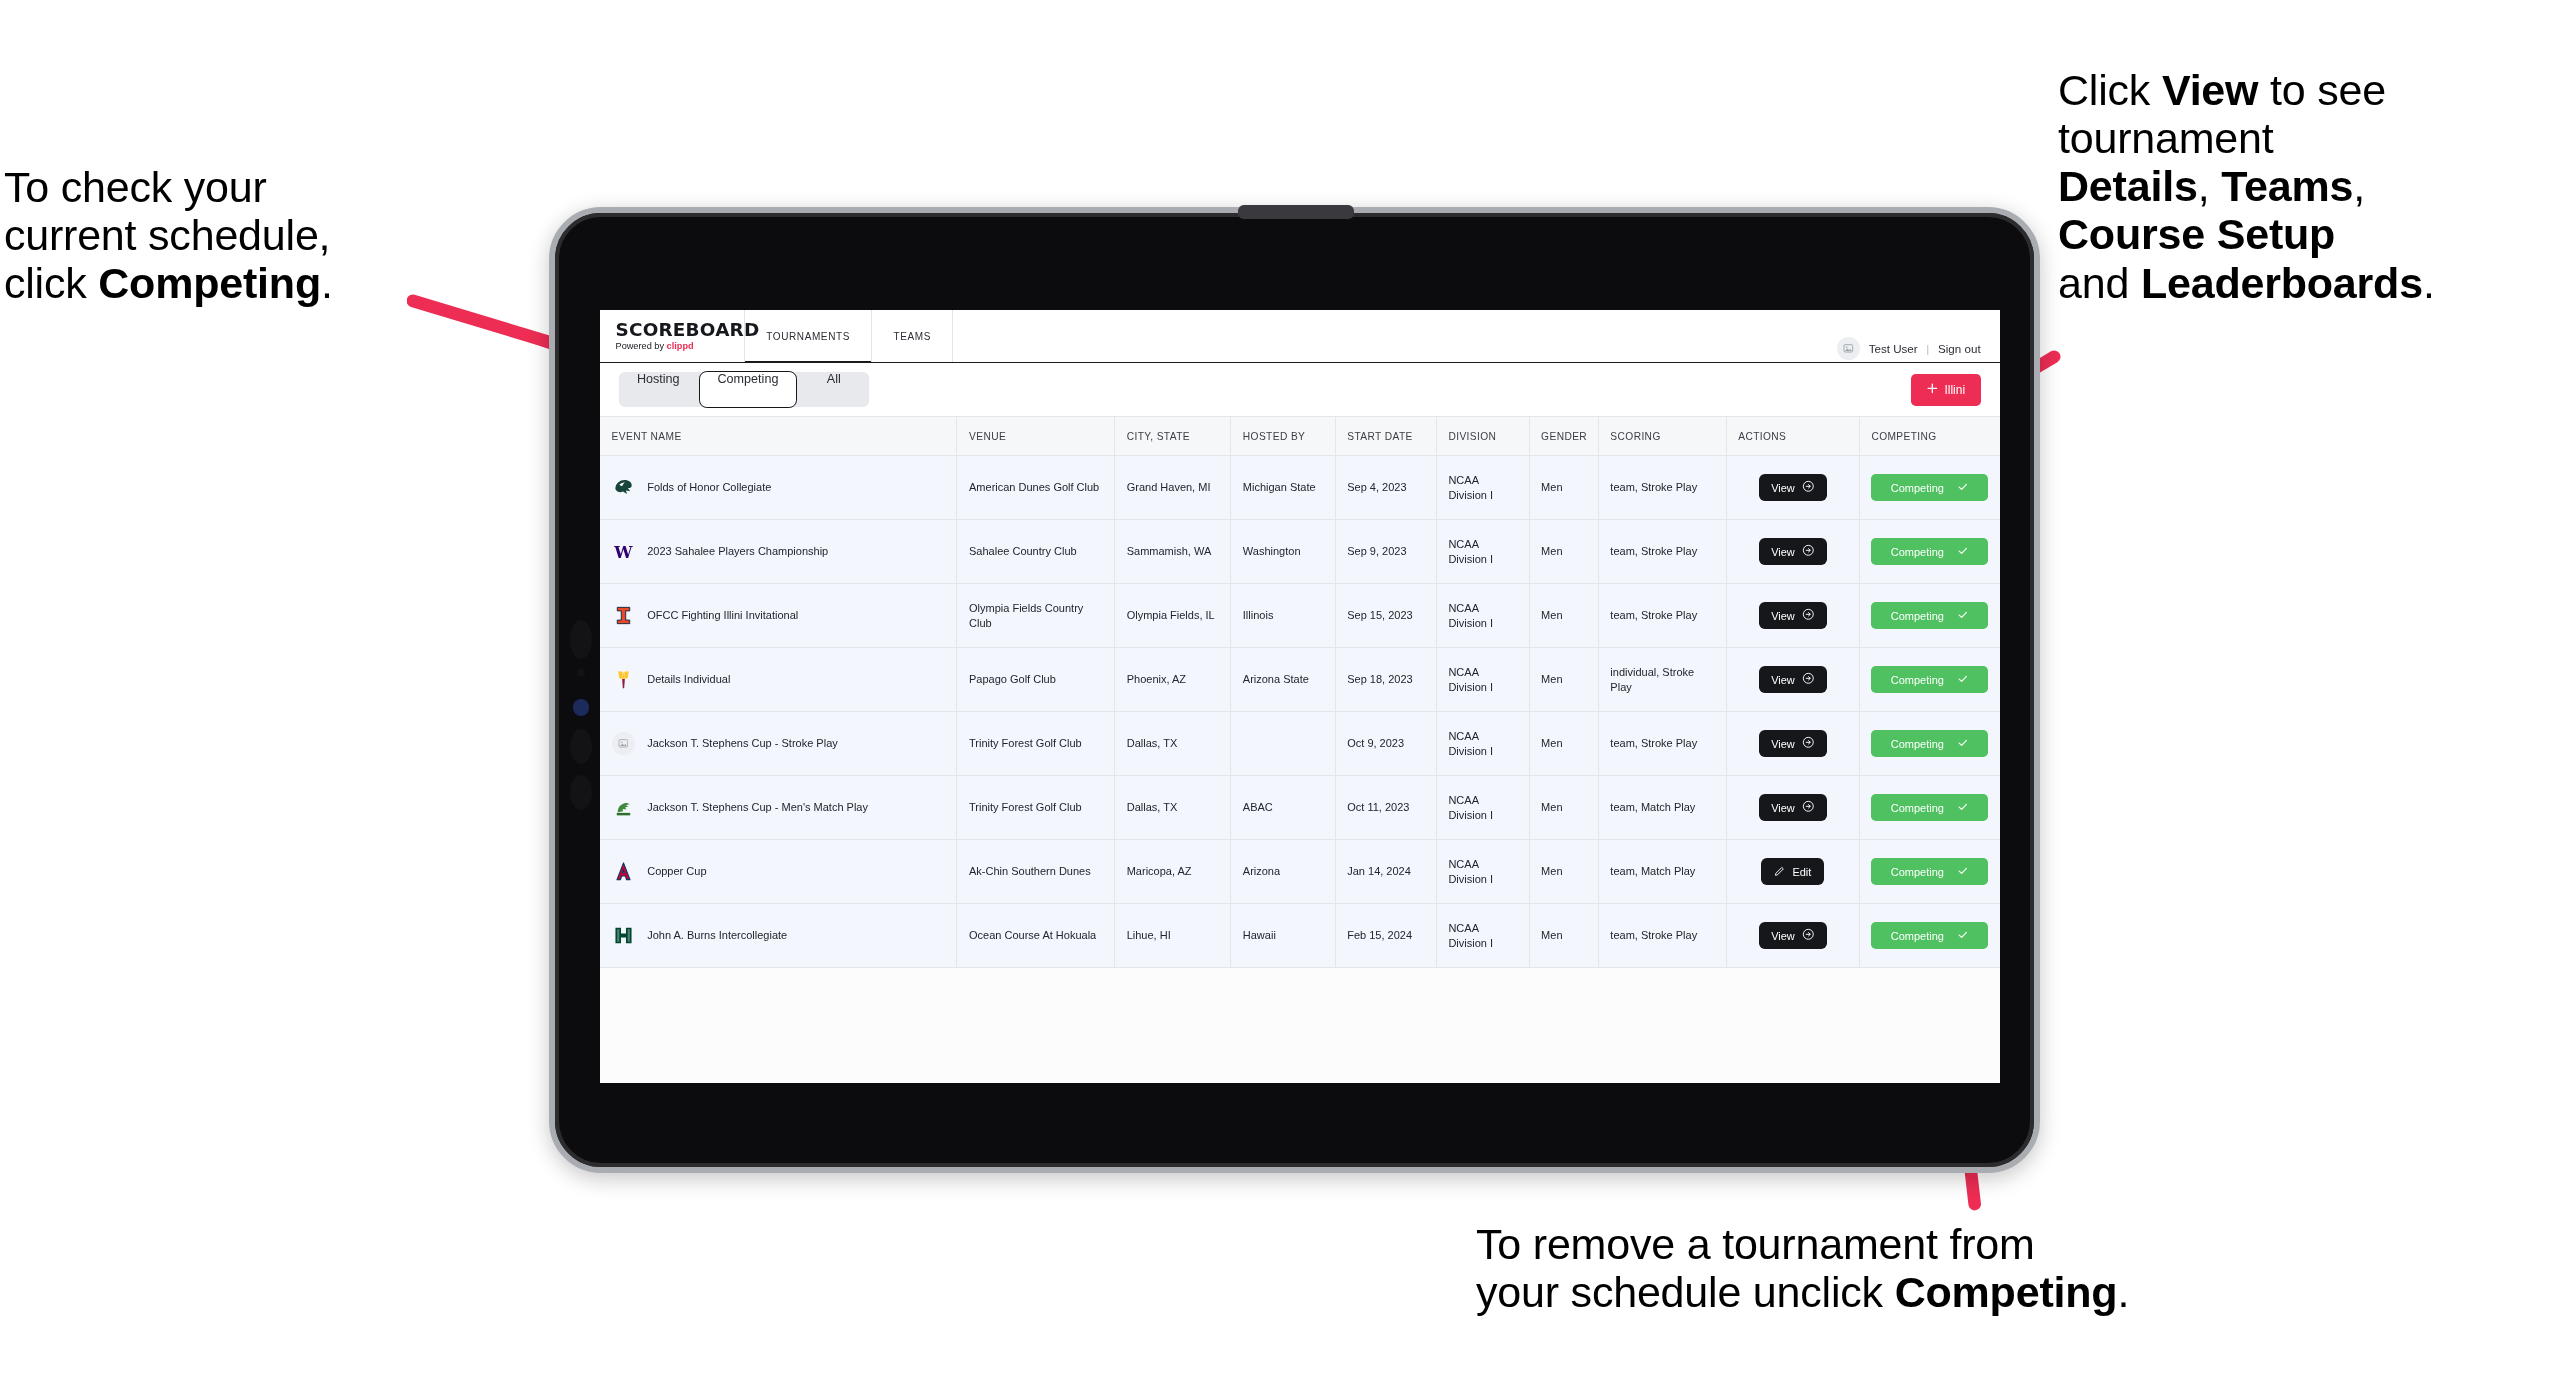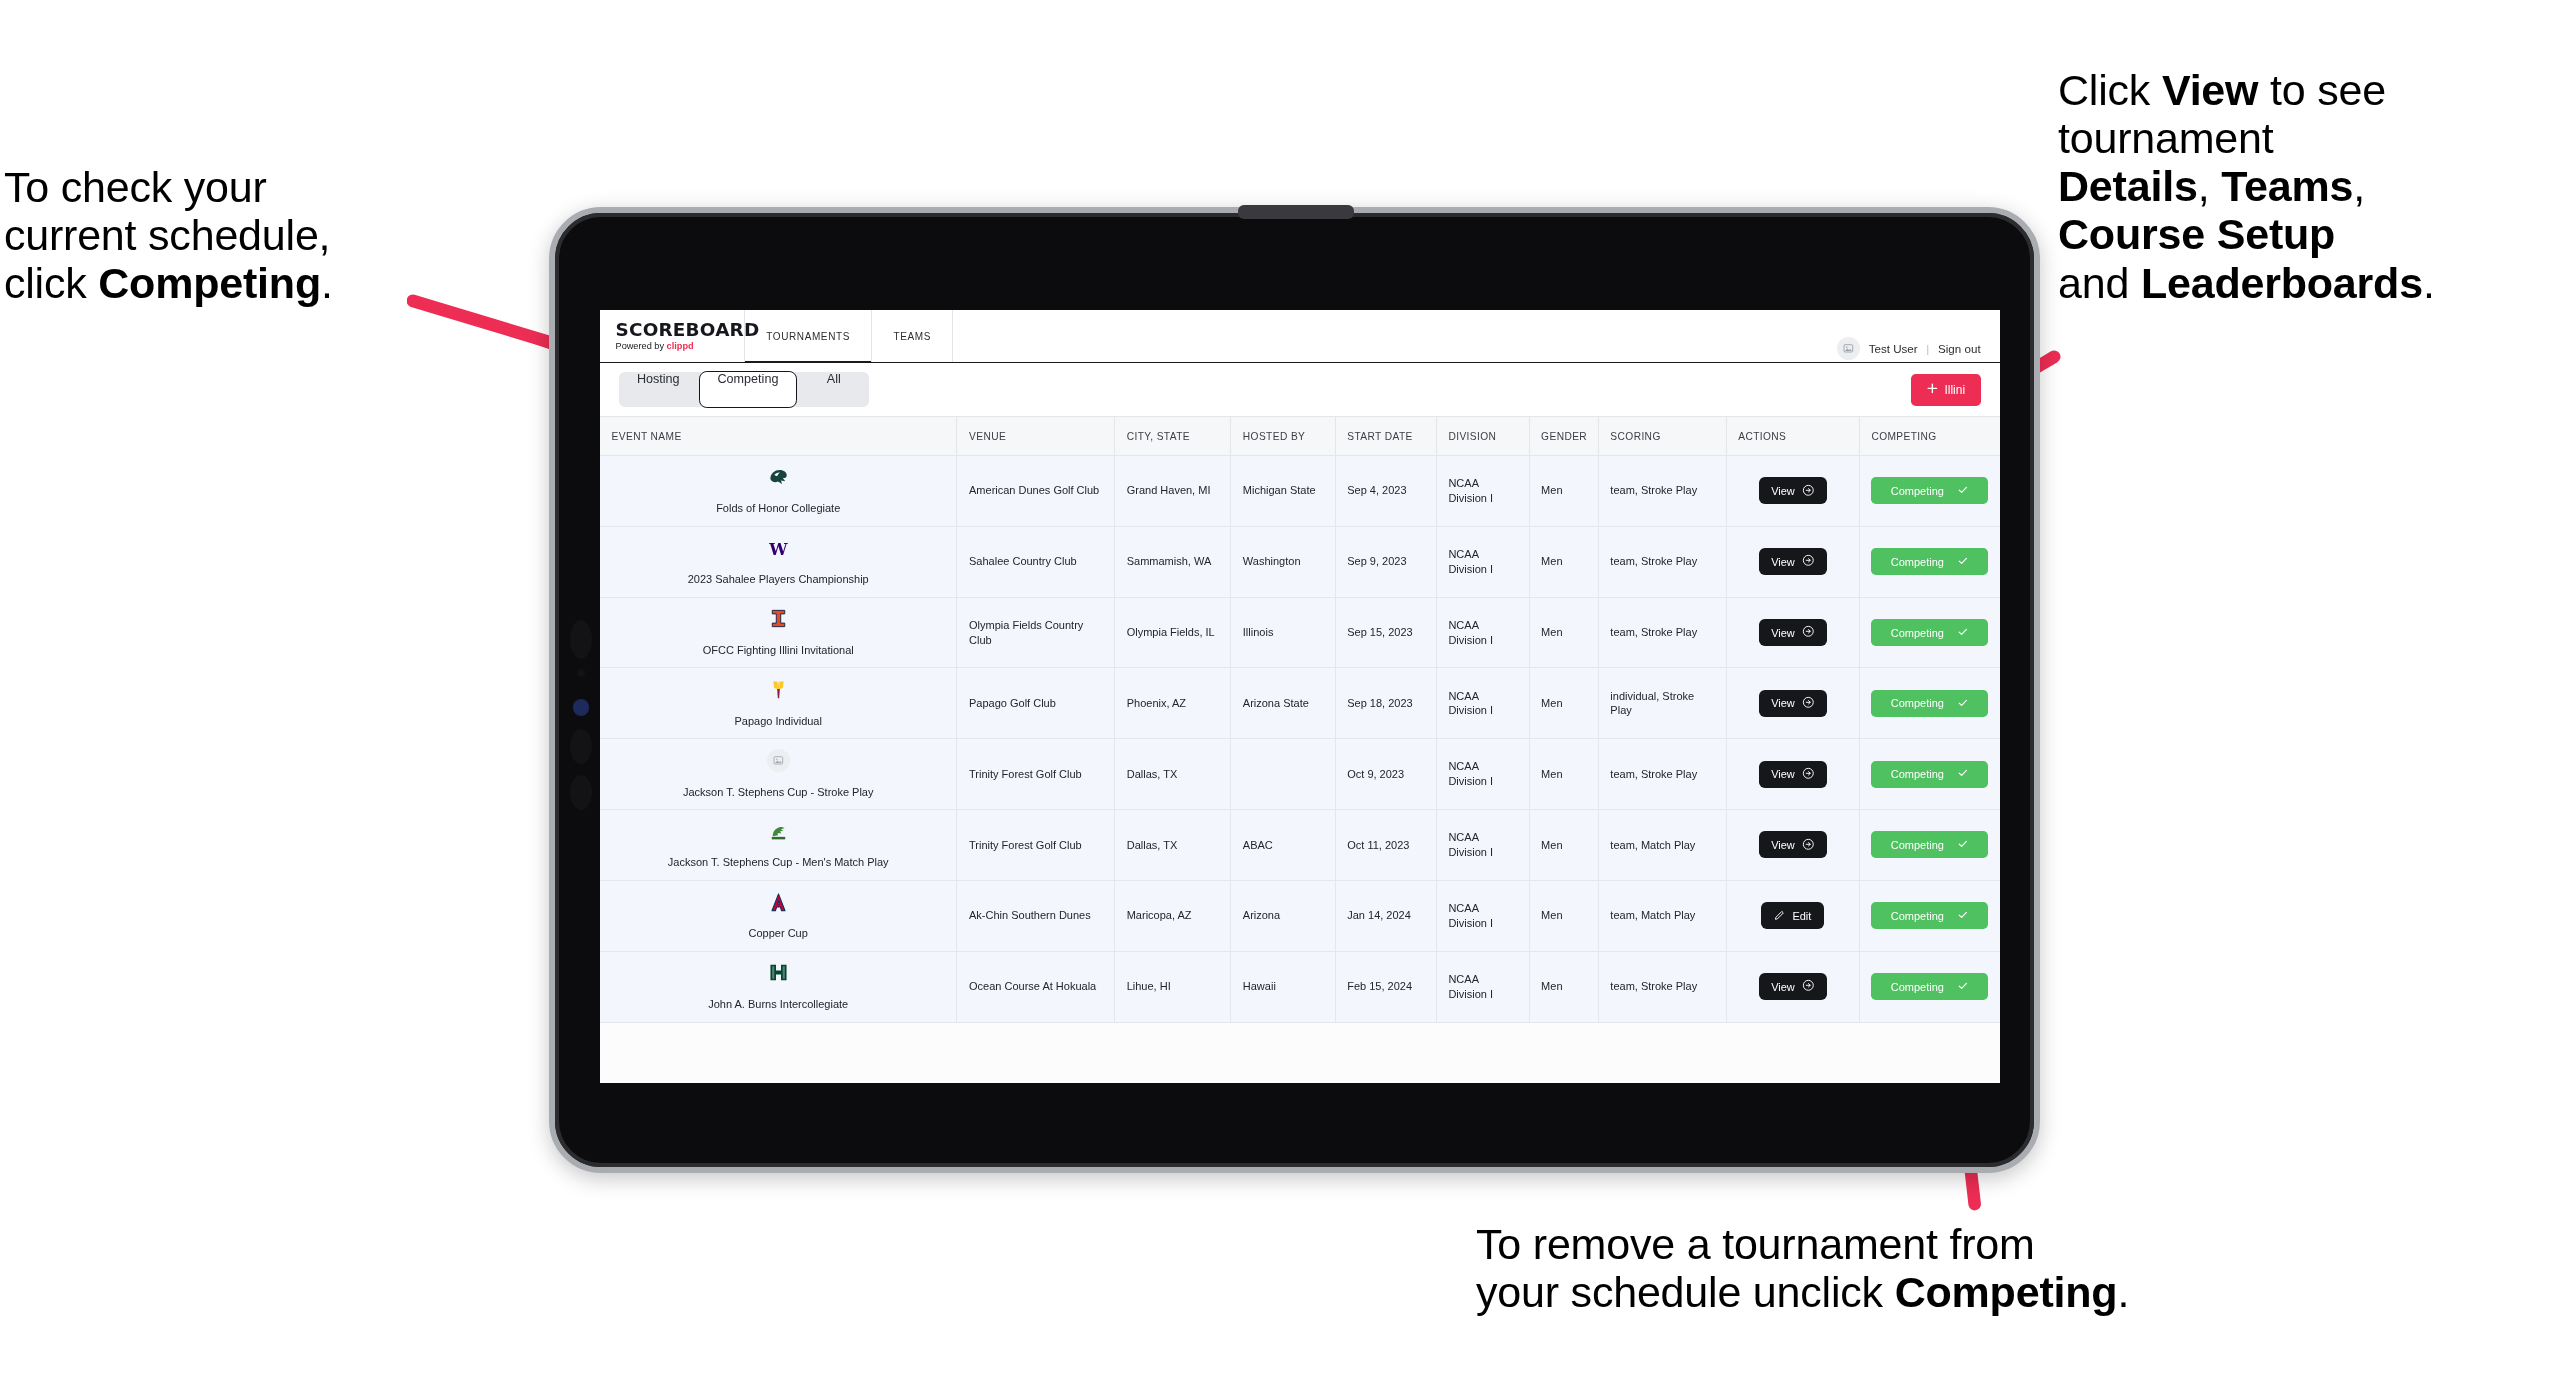--- a/index.html
+++ b/index.html
@@ -225,21 +225,21 @@
     border-right: 1px solid #e4e6ea;
     font-size: 11px;
     color: #22252b;
     padding: 9.7px 11.6px;
     height: 64px;
     vertical-align: middle;
     line-height: 1.35;
   }
   tbody td:last-child { border-right: none; }
 
-  .cell-event { display: flex; align-items: center; gap: 12.6px; flex-direction: column; }
+  .cell-event { display: flex; align-items: center; gap: 12.6px; }
   .logo {
     width: 23px; height: 23px;
     flex: 0 0 23px;
     display: flex; align-items: center; justify-content: center;
   }
   .logo svg { display: block; }
   .logo-ph {
     width: 23px; height: 23px; border-radius: 50%;
     background: #eceef1;
     display:flex;align-items:center;justify-content:center;
@@ -526,21 +526,21 @@
                 <td>
                   <div class="cell-event">
                     <span class="logo">
                       <svg width="23" height="23" viewBox="0 0 24 24">
                         <path d="M6.6 3.5 L7.6 10.5 L11.1 11.8 L11.1 3.8 Z" fill="#FFC627"></path>
                         <path d="M17.4 3.5 L16.4 10.5 L12.9 11.8 L12.9 3.8 Z" fill="#FFC627"></path>
                         <path d="M12 3.2 L13.1 11.8 L10.9 11.8 Z" fill="#FFC627"></path>
                         <path d="M10.6 11.6 H13.4 L12.7 21 H11.3 Z" fill="#8C1D40"></path>
                       </svg>
                     </span>
-                    <span>Papago Individual</span>
+                    <span>Details Individual</span>
                   </div>
                 </td>
                 <td>Papago Golf Club</td>
                 <td>Phoenix, AZ</td>
                 <td>Arizona State</td>
                 <td>Sep 18, 2023</td>
                 <td>NCAA Division I</td>
                 <td>Men</td>
                 <td>individual, Stroke Play</td>
                 <td class="col-actions-cell"><button class="btn-dark">

